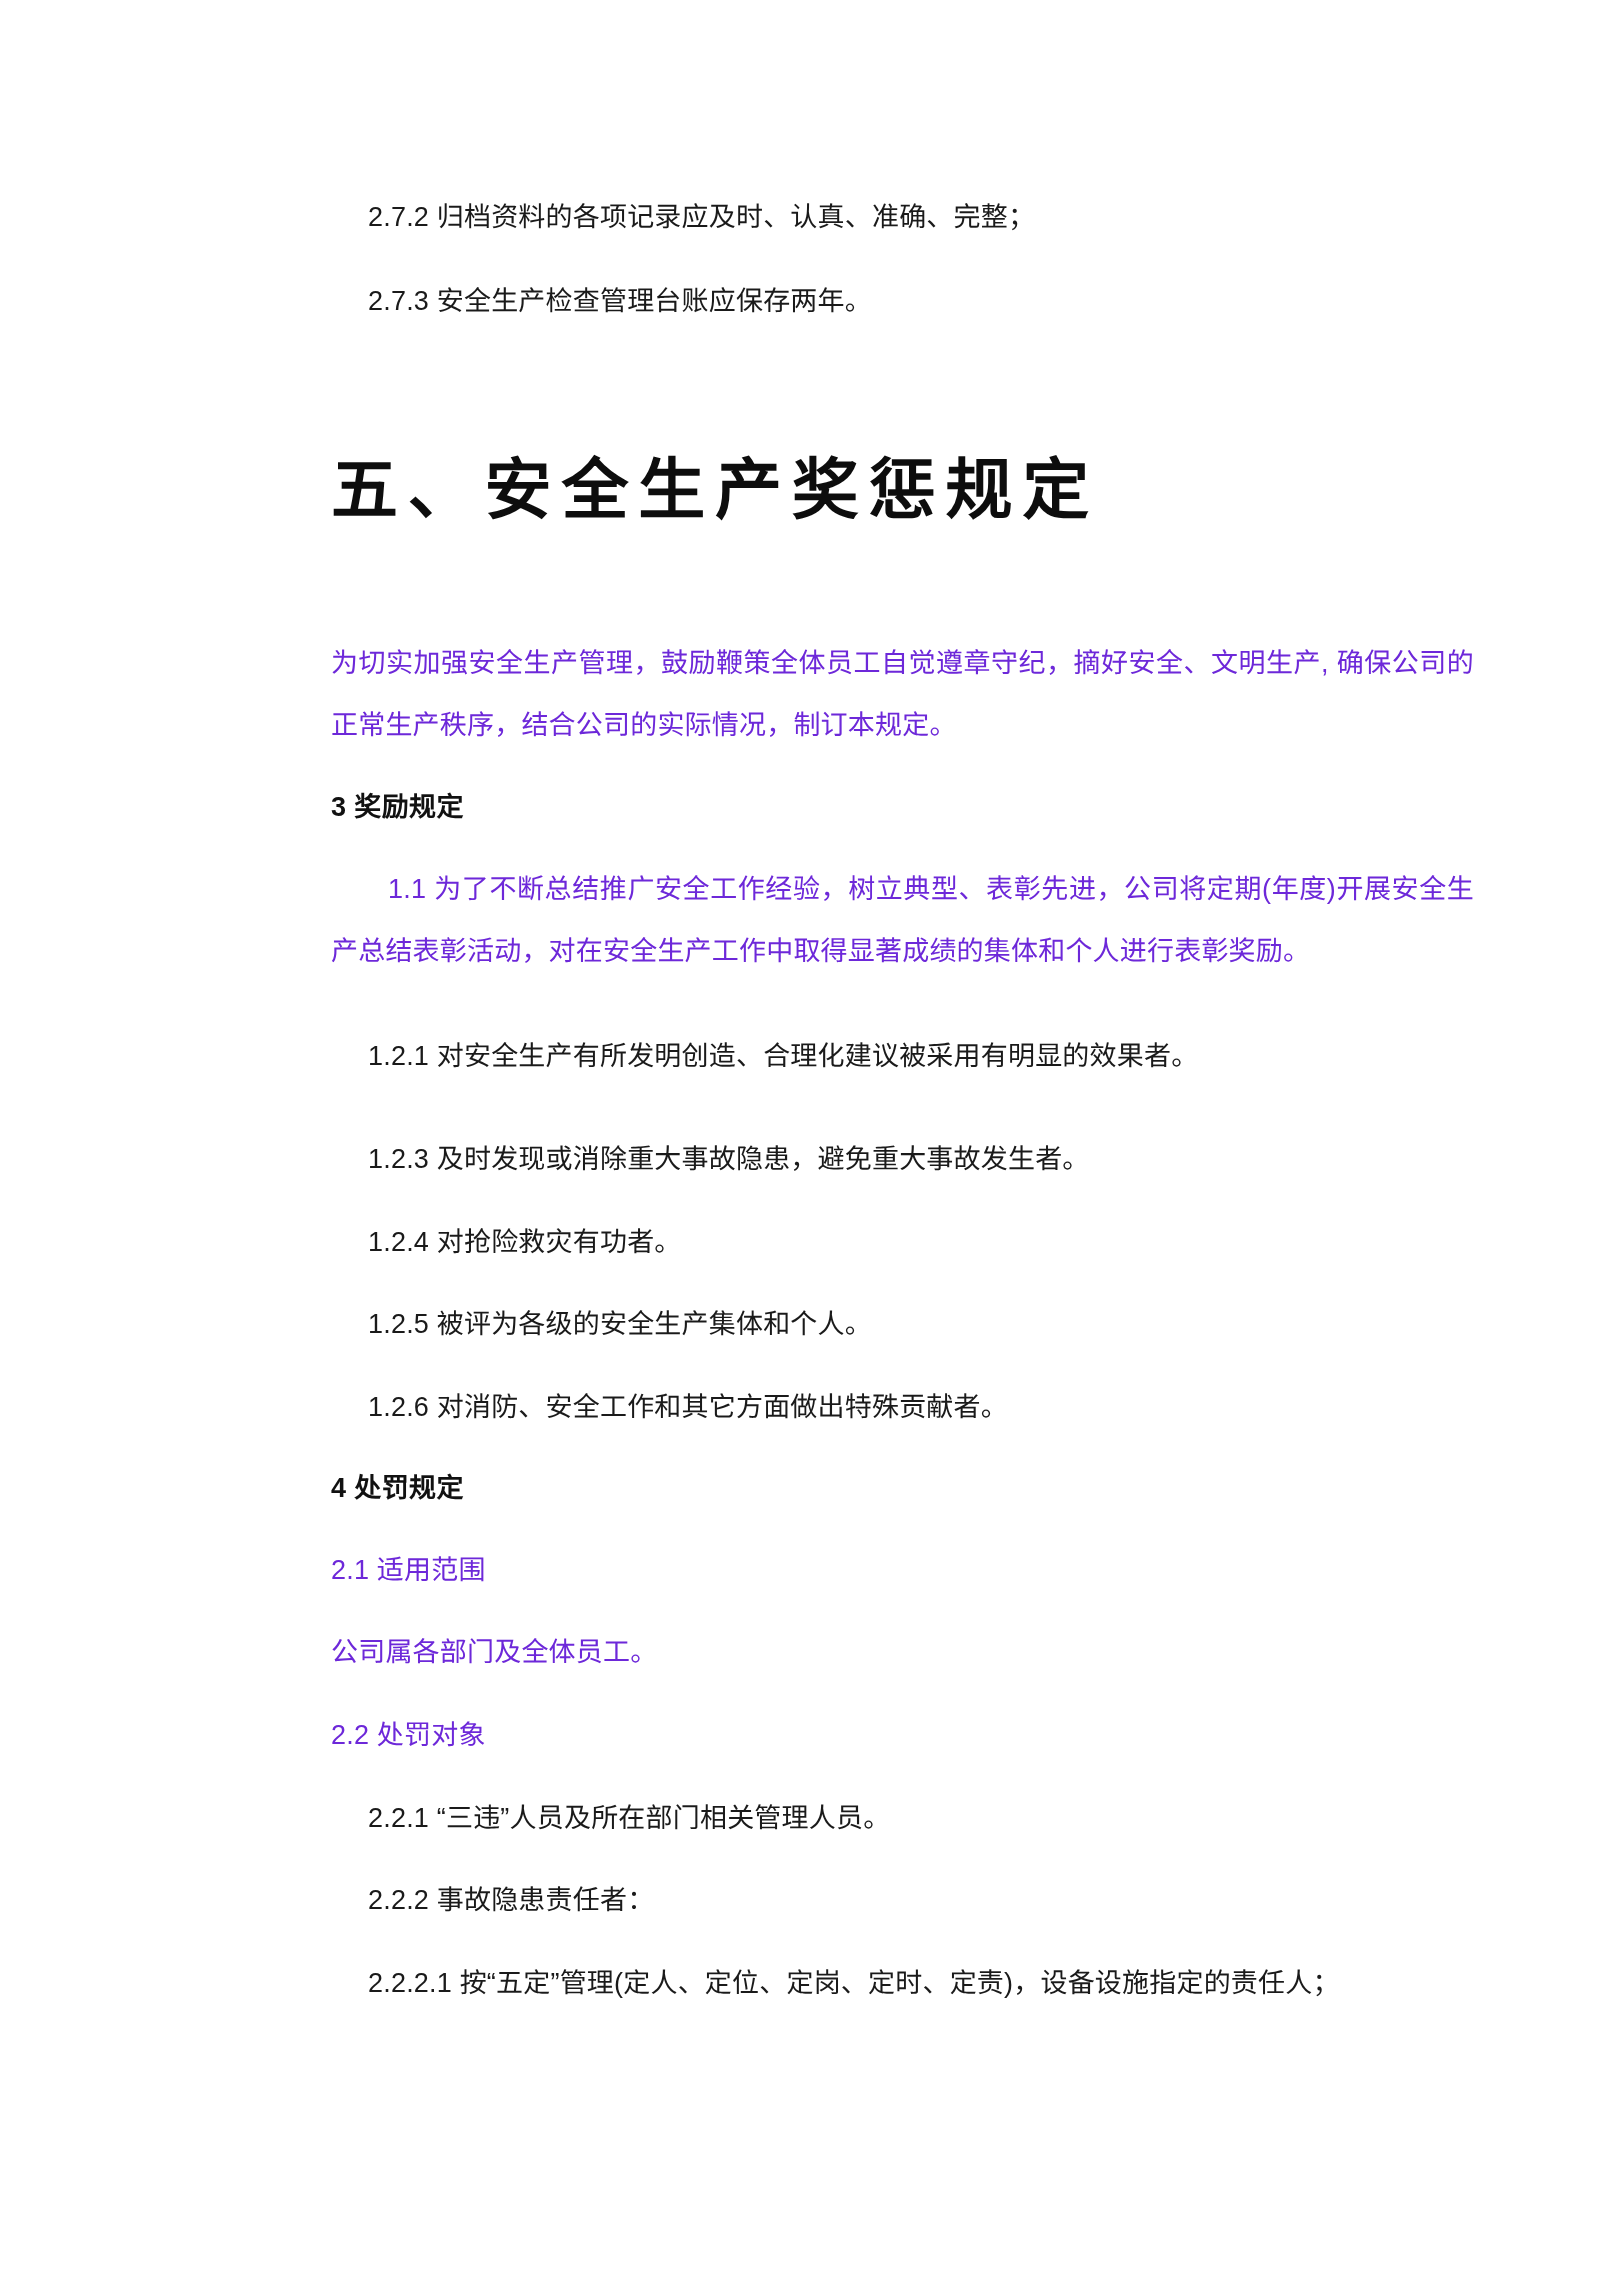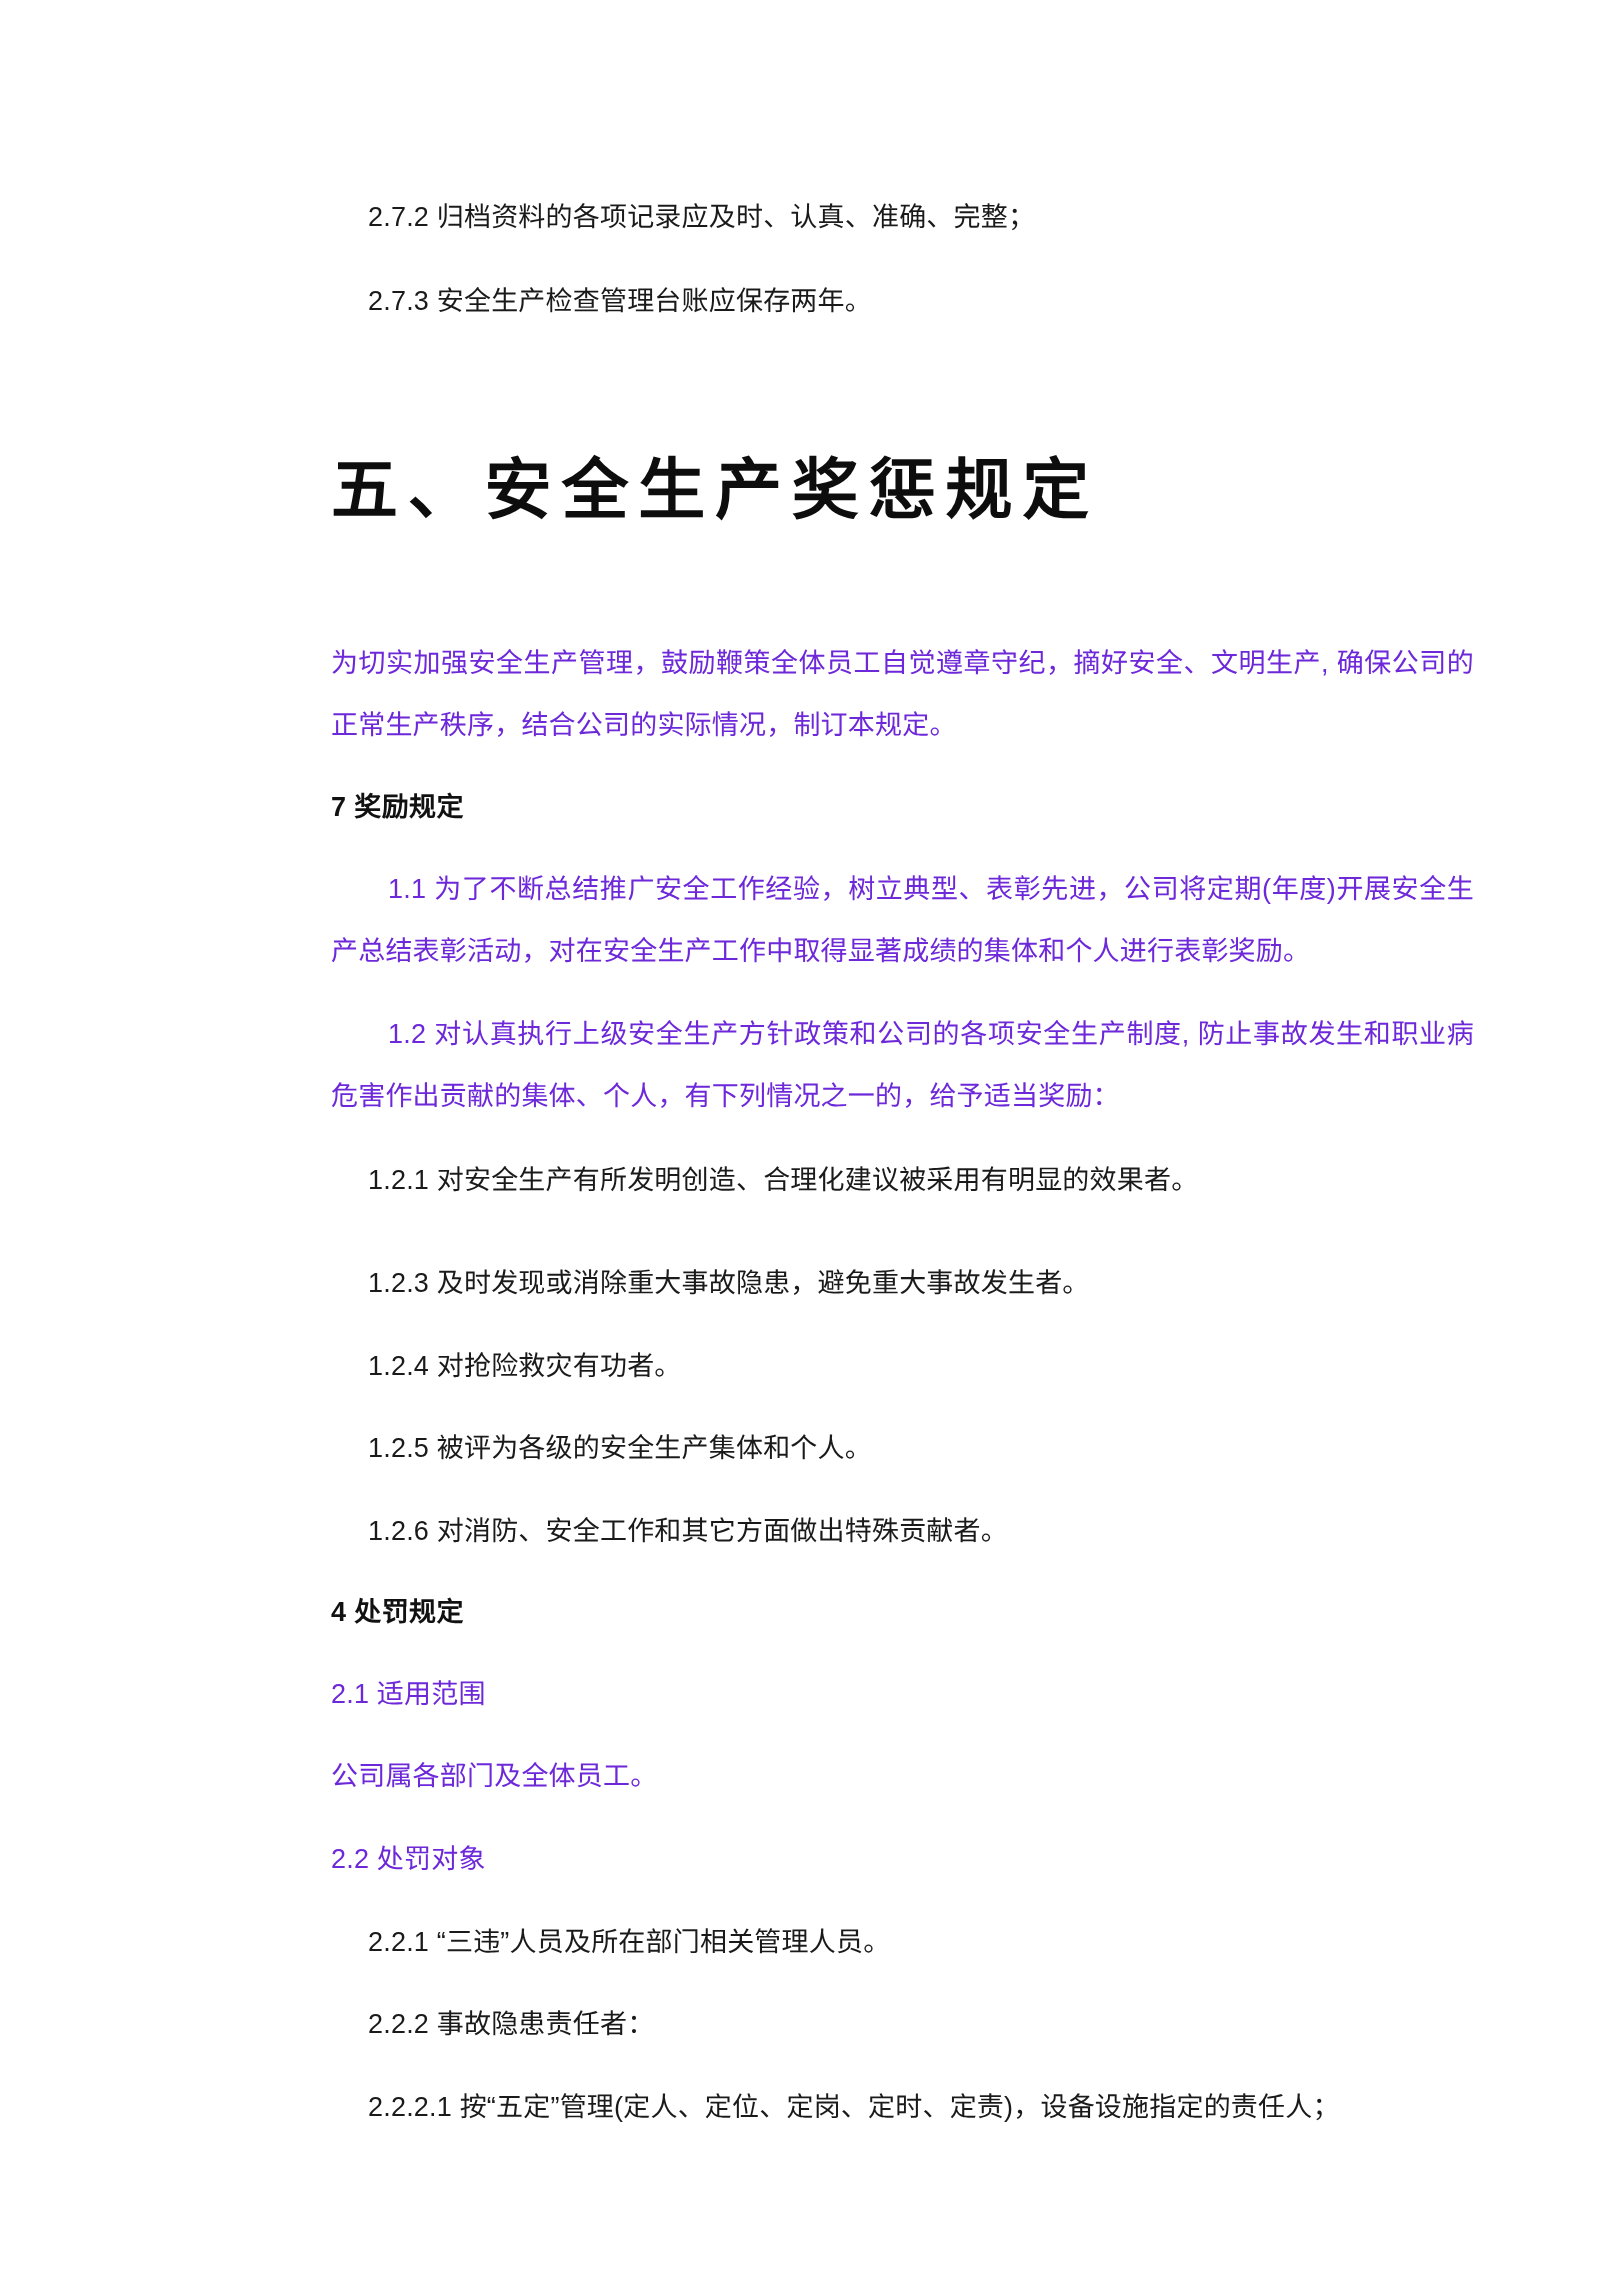--- a/index.html
+++ b/index.html
@@ -97,29 +97,28 @@
     <div class="sp-title"></div>
 
     <h1 class="doc-title">五、安全生产奖惩规定</h1>
 
     <div class="sp-after-title"></div>
 
     <p class="para">为切实加强安全生产管理，鼓励鞭策全体员工自觉遵章守纪，摘好安全、文明生产, 确保公司的正常生产秩序，结合公司的实际情况，制订本规定。</p>
 
     <div class="sp-b"></div>
 
-    <h2 class="sec-heading">7 奖励规定</h2>
+    <h2 class="sec-heading">3 奖励规定</h2>
 
     <div class="sp-c"></div>
 
     <p class="para first-indent">1.1 为了不断总结推广安全工作经验，树立典型、表彰先进，公司将定期(年度)开展安全生产总结表彰活动，对在安全生产工作中取得显著成绩的集体和个人进行表彰奖励。</p>
 
     <div class="sp-d"></div>
 
-    <p class="para first-indent">1.2 对认真执行上级安全生产方针政策和公司的各项安全生产制度, 防止事故发生和职业病危害作出贡献的集体、个人，有下列情况之一的，给予适当奖励：</p>
 
     <div class="sp-e"></div>
 
     <p class="indent-item">1.2.1 对安全生产有所发明创造、合理化建议被采用有明显的效果者。</p>
     <div class="sp-f"></div>
 
     <div class="sp-f"></div>
 
     <p class="indent-item">1.2.3 及时发现或消除重大事故隐患，避免重大事故发生者。</p>
     <div class="sp-f"></div>

